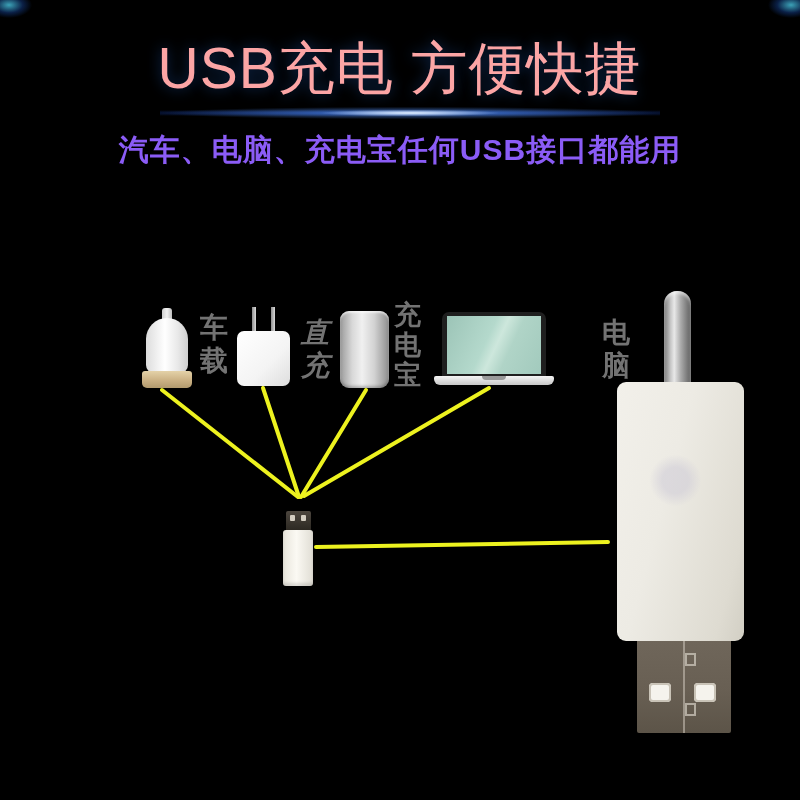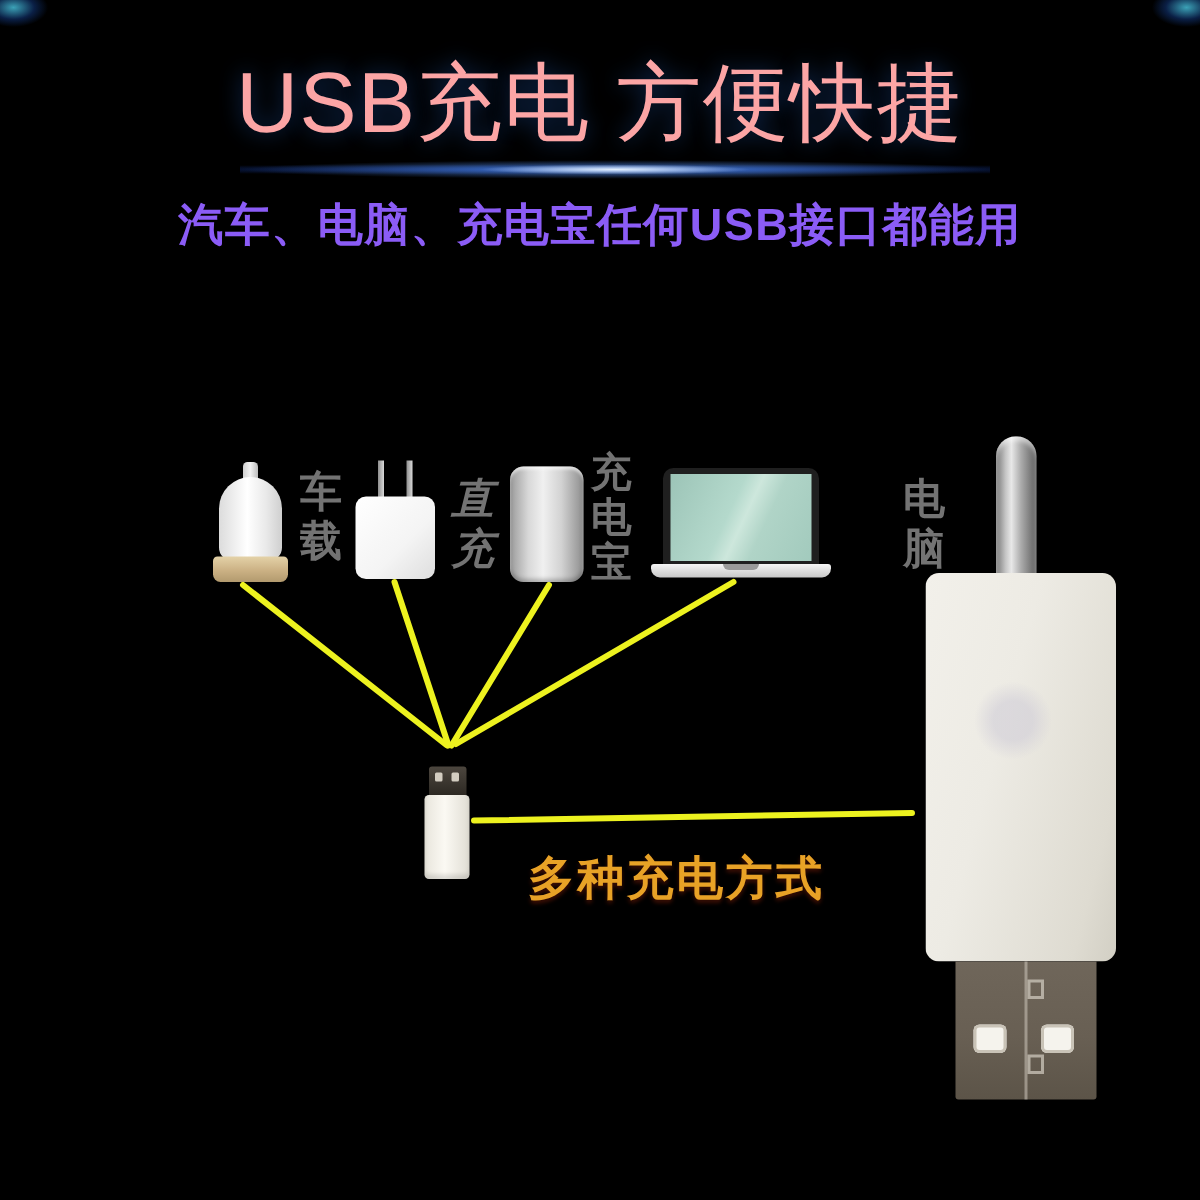--- a/index.html
+++ b/index.html
@@ -147,21 +147,20 @@
   <div class="abs v-label" style="left:558px;top:316px;margin-left:44px;">电脑</div>
 
   <div>
     <div class="abs dongle-plug">
       <div class="dongle-hole h1"></div>
       <div class="dongle-hole h2"></div>
     </div>
     <div class="abs dongle-body"></div>
   </div>
 
-  <div class="abs caption">多种充电方式</div>
 
   <div>
     <div class="abs rod"></div>
     <div class="abs prod-body"></div>
     <div class="abs prod-usb">
       <div class="usb-seam"></div>
       <div class="usb-notch n1"></div>
       <div class="usb-notch n2"></div>
       <div class="usb-hole left"></div>
       <div class="usb-hole right"></div>

